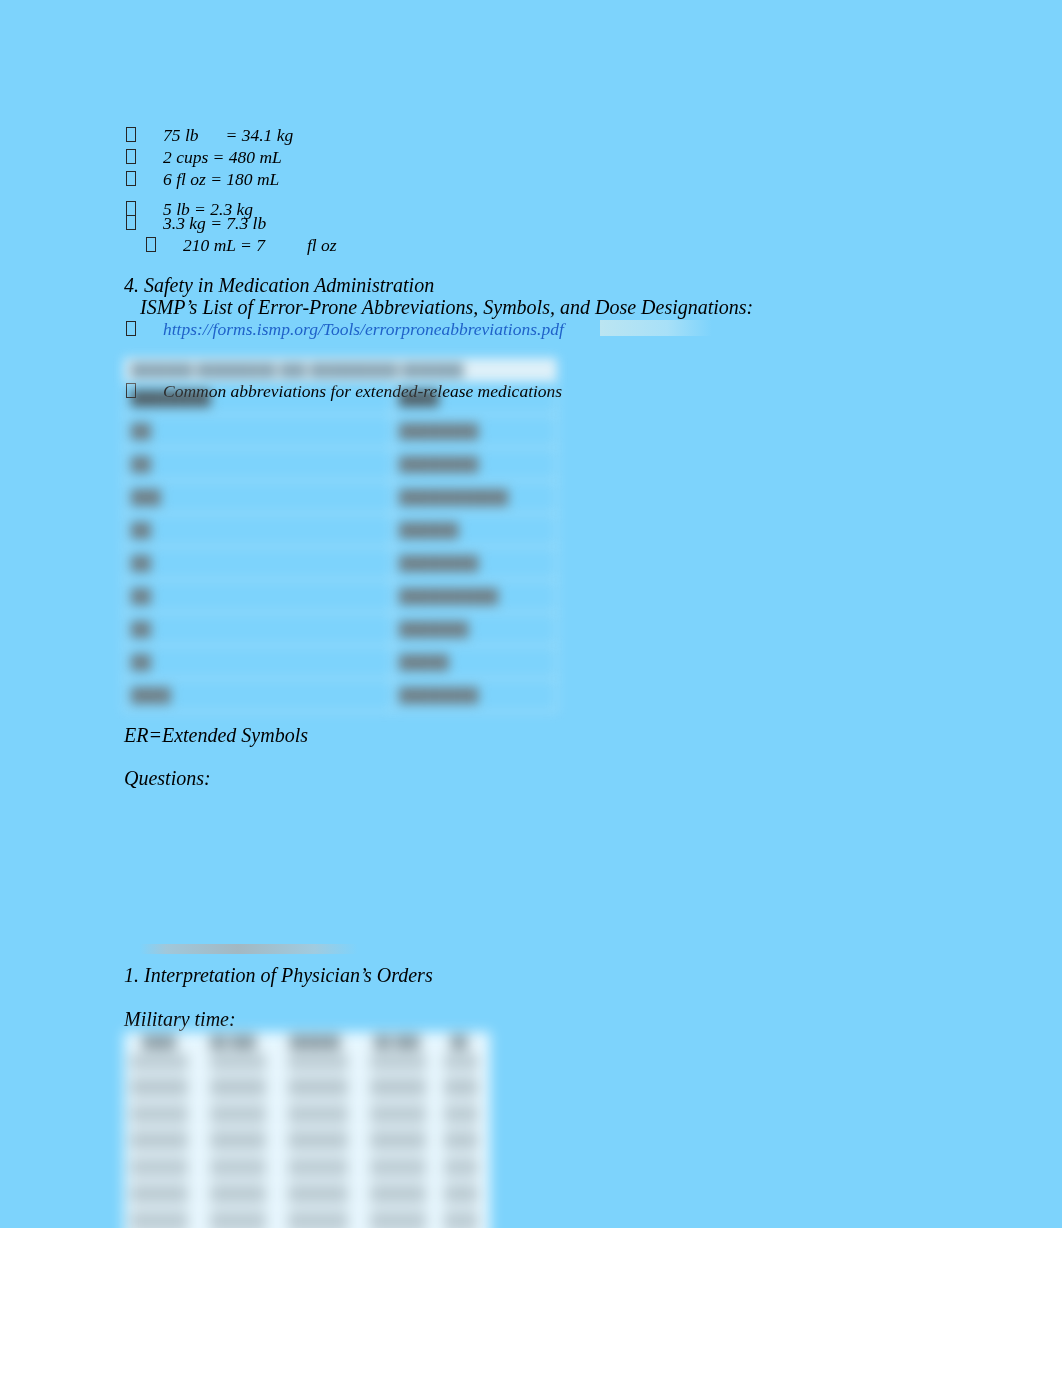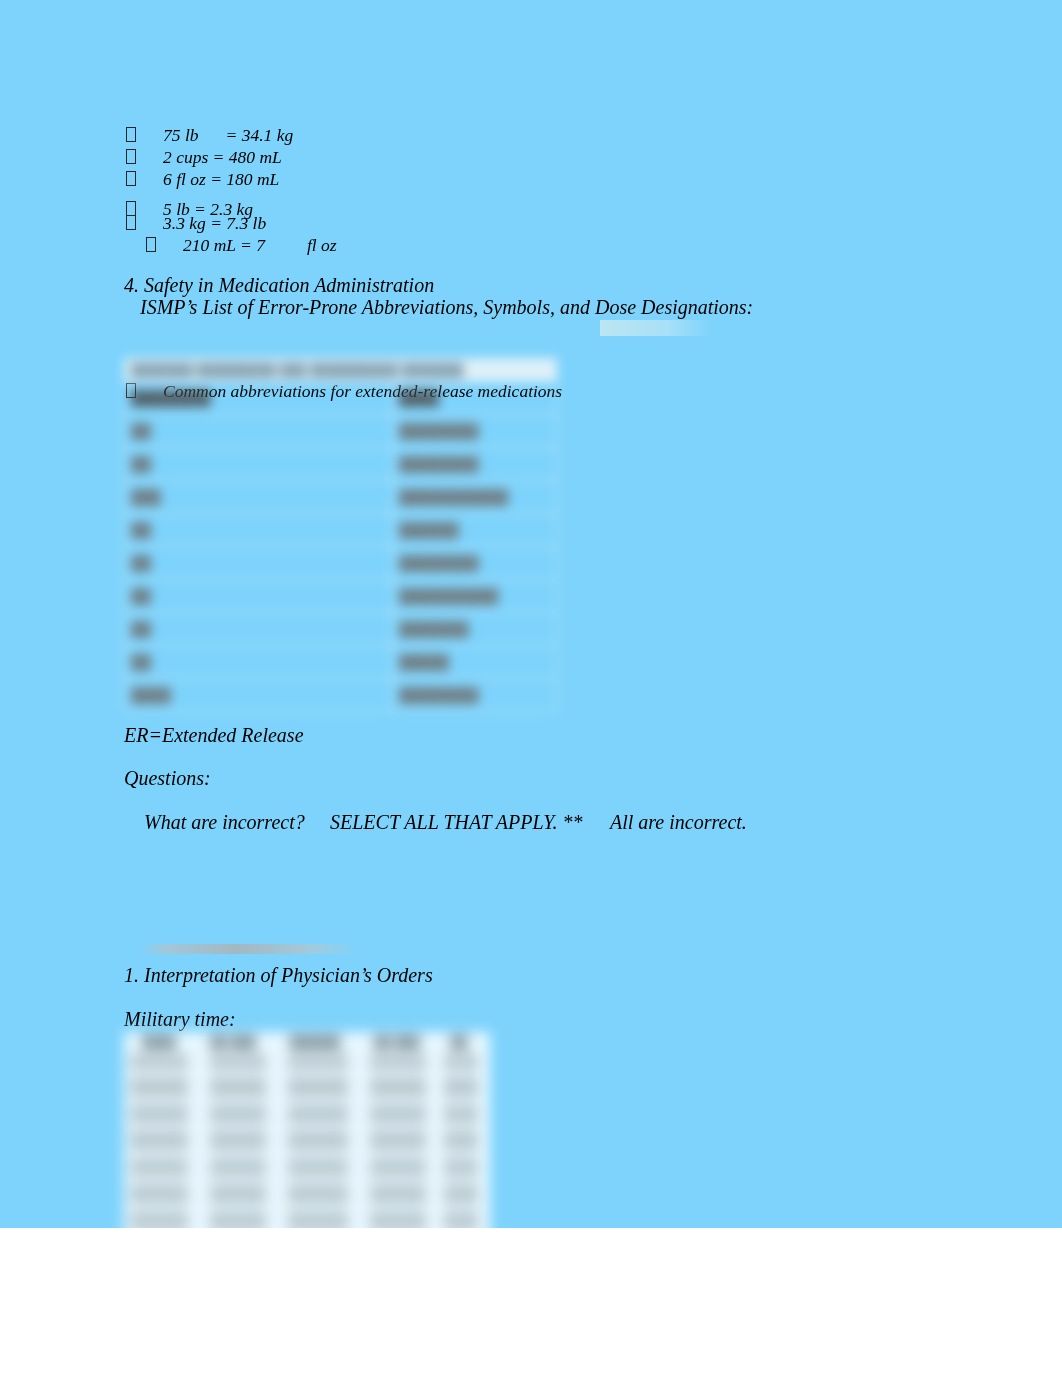--- a/index.html
+++ b/index.html
@@ -203,20 +203,25 @@
       <span class="bullet-text">210 mL = 7</span>
       <span class="bullet-gap" style="width:42px;"></span>
       <span class="bullet-text">fl oz</span>
     </div>
   </div>
 
   <div class="para" style="left:124px; top:274px;">4. Safety in Medication Administration</div>
 
   <div class="para" style="left:140px; top:296px;">ISMP’s List of Error-Prone Abbreviations, Symbols, and Dose Designations:</div>
 
+  <div class="bullet-row" style="top:318px;">
+    <span class="tofu"></span>
+    <span class="bullet-gap"></span>
+    <a class="link bullet-text" href="#">https://forms.ismp.org/Tools/errorproneabbreviations.pdf</a>
+  </div>
 
   <div class="hl-faint" style="left:600px; top:320px; width:112px; height:16px;"></div>
 
   <div class="bullet-row" style="top:340px;margin-top:40px;">
     <span class="tofu"></span>
     <span class="bullet-gap"></span>
     <span class="bullet-text">Common abbreviations for extended-release medications</span>
   </div>
 
   <div class="blur-wrap" style="left:124px; top:358px; width:440px; height:362px;">
@@ -266,27 +271,24 @@
           <td>█████</td>
         </tr>
         <tr>
           <td>████</td>
           <td>████████</td>
         </tr>
       </tbody>
     </table>
   </div>
 
-  <div class="para" style="left:124px; top:724px;">ER=Extended Release</div>
+  <div class="para" style="left:124px; top:724px;">ER=Extended Symbols</div>
 
   <div class="para" style="left:124px; top:767px;">Questions:</div>
 
-  <div class="para" style="left:124px; top:789px;">
-    <span class="tab-seg" style="width:186px;">What are incorrect?</span><span class="tab-seg" style="width:280px;">SELECT ALL THAT APPLY. **</span><span class="tab-seg">All are incorrect.</span>
-  </div>
 
   <div class="faint-line" style="left:140px; top:944px; width:218px; height:10px;"></div>
 
   <div class="para" style="left:124px; top:964px;">1. Interpretation of Physician’s Orders</div>
 
   <div class="para" style="left:124px; top:1008px;">Military time:</div>
 
   <div class="blur-wrap blur-strong" style="left:124px; top:1032px; width:366px; height:254px;">
     <div class="mil-img" style="left:0; top:0; width:366px; height:254px;">
       <div class="mhdr">

